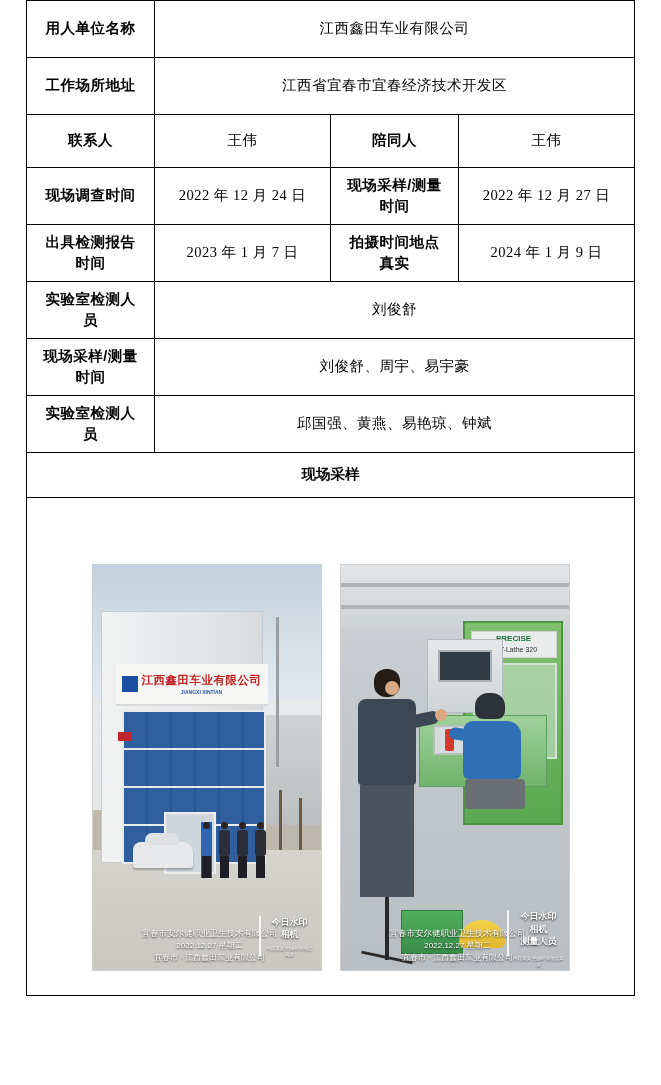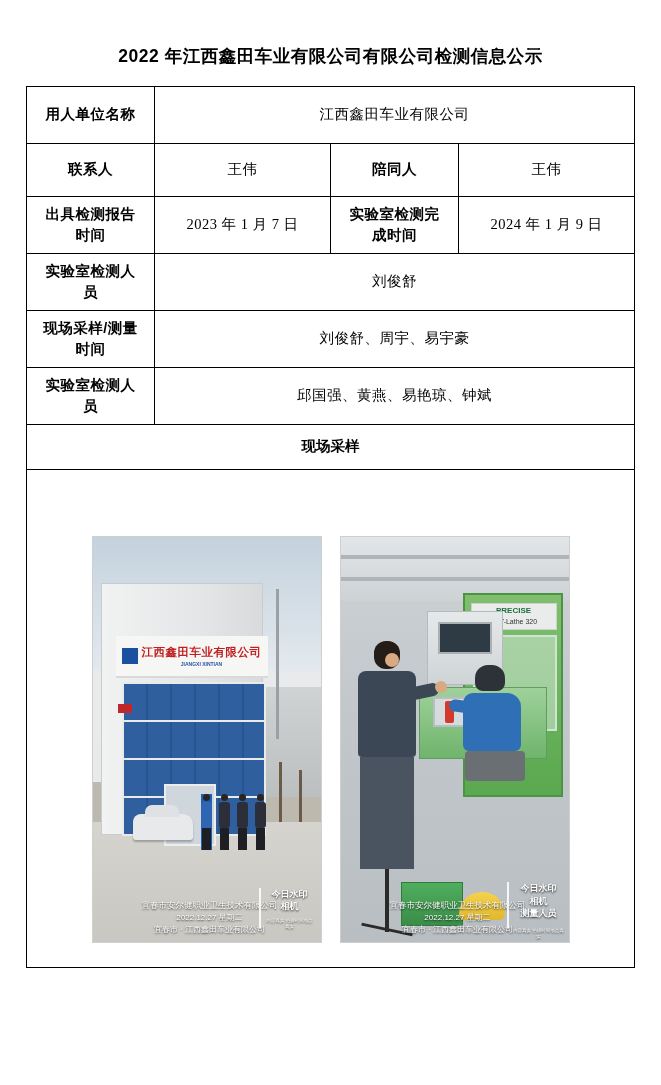--- a/index.html
+++ b/index.html
@@ -273,44 +273,53 @@
     text-shadow:0 1px 2px rgba(0,0,0,.85);
   }
   .stampbox2 .big{ font-size:9px; font-weight:bold; display:block; }
   .stampbox2 .tiny{ font-size:4.5px; display:block; margin-top:8px; opacity:.9; }
 </style>
 </head>
 <body>
 
 <div class="page">
 
-  <div class="doc-title">2022 年江西鑫田车业有限公司有限公司检测信息公示</div>
 
   <table class="info">
     <colgroup>
       <col style="width:128px">
       <col style="width:176px">
       <col style="width:128px">
       <col style="width:176px">
     </colgroup>
     <tbody>
       <tr class="row-tall">
         <td class="label">用人单位名称</td>
         <td class="value" colspan="3">江西鑫田车业有限公司</td>
       </tr>
+      <tr class="row-tall">
+        <td class="label">工作场所地址</td>
+        <td class="value" colspan="3">江西省宜春市宜春经济技术开发区</td>
+      </tr>
       <tr class="row-mid">
         <td class="label">联系人</td>
         <td class="value">王伟</td>
         <td class="label">陪同人</td>
         <td class="value">王伟</td>
       </tr>
       <tr class="row-tall">
+        <td class="label">现场调查时间</td>
+        <td class="value">2022 年 12 月 24 日</td>
+        <td class="label">现场采样/测量时间</td>
+        <td class="value">2022 年 12 月 27 日</td>
+      </tr>
+      <tr class="row-tall">
         <td class="label">出具检测报告时间</td>
         <td class="value">2023 年 1 月 7 日</td>
-        <td class="label">实验室检测完成时间</td>
+        <td class="label">拍摄时间地点真实</td>
         <td class="value">2024 年 1 月 9 日</td>
       </tr>
       <tr class="row-tall">
         <td class="label">实验室检测人员</td>
         <td class="value" colspan="3">刘俊舒</td>
       </tr>
       <tr class="row-tall">
         <td class="label">现场采样/测量时间</td>
         <td class="value" colspan="3">刘俊舒、周宇、易宇豪</td>
       </tr>

